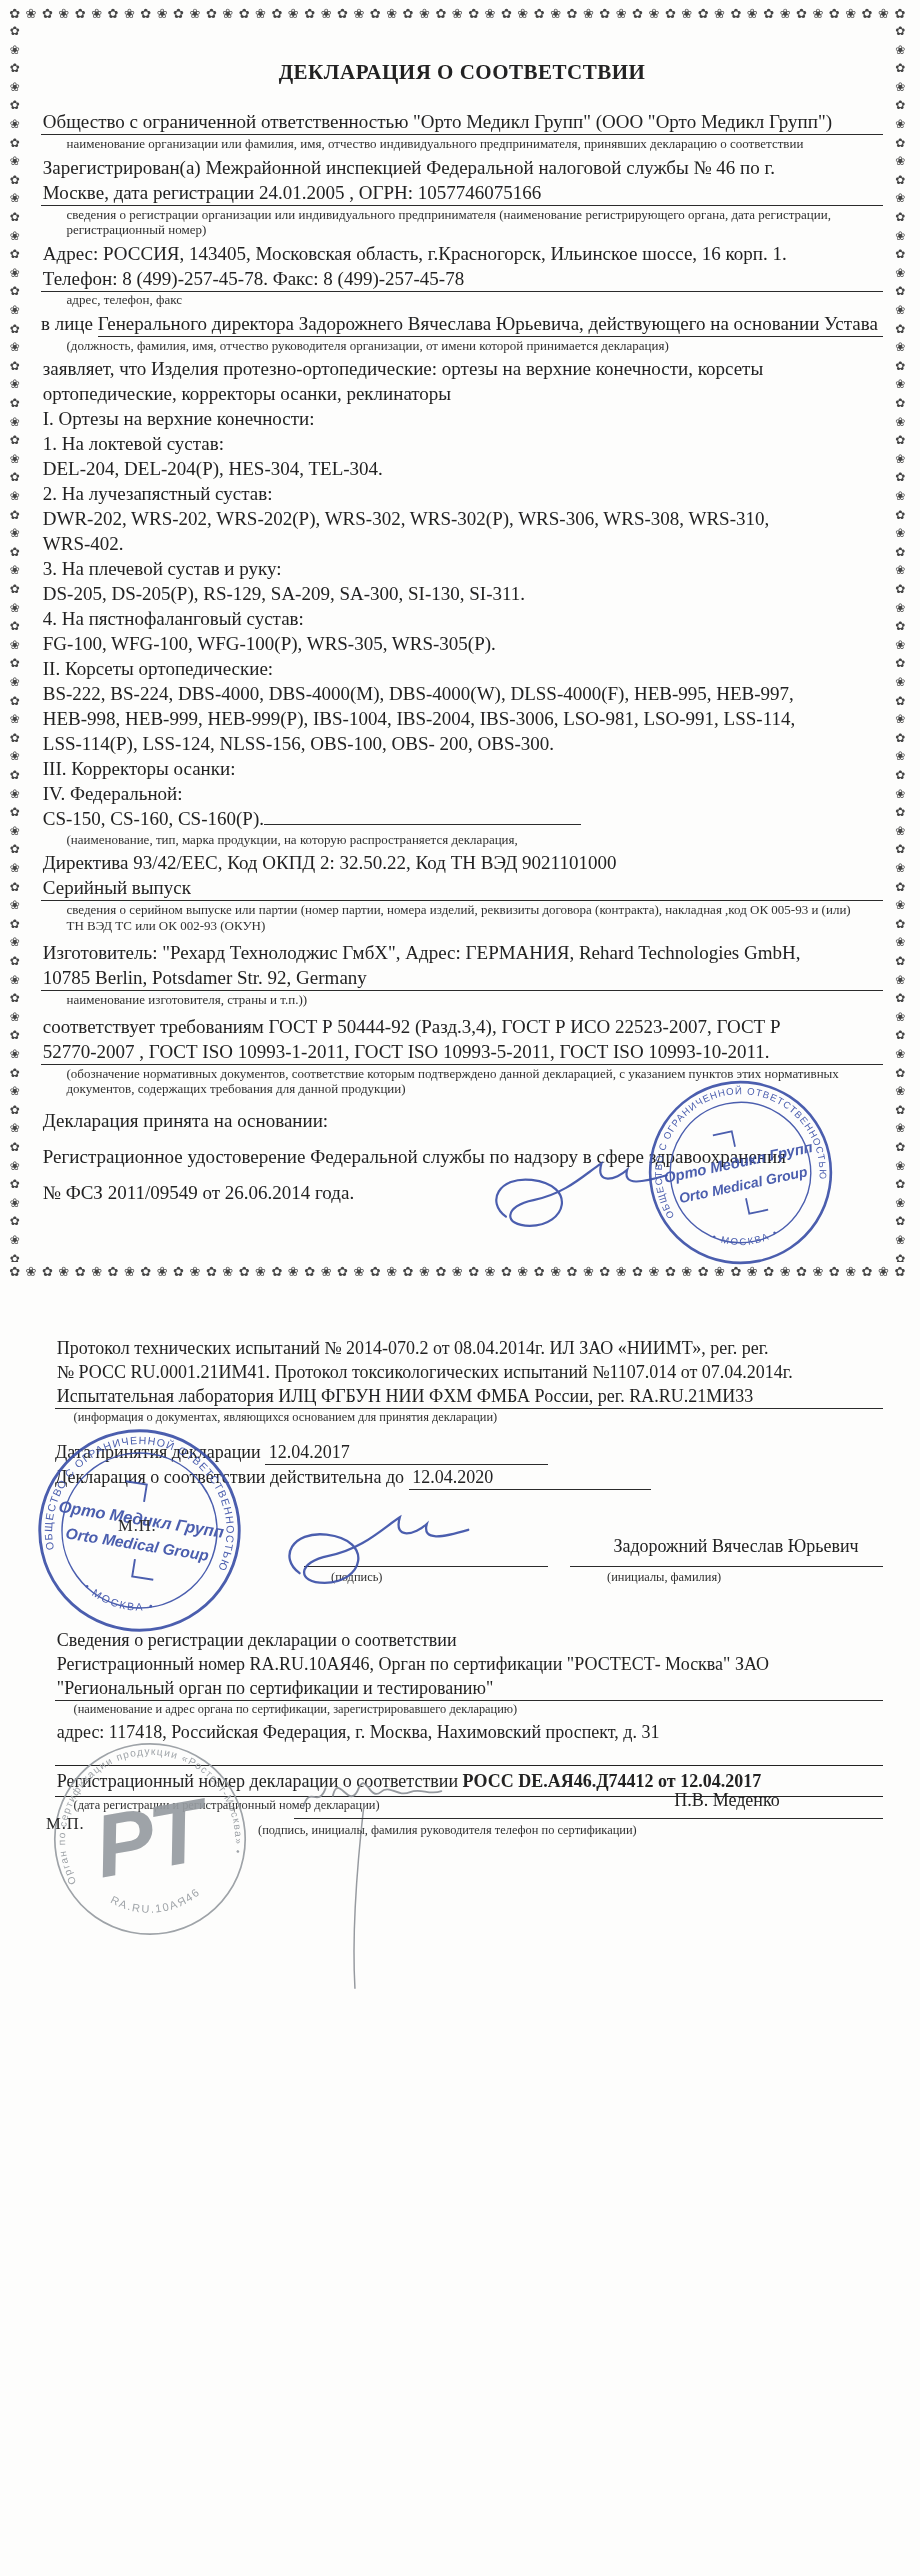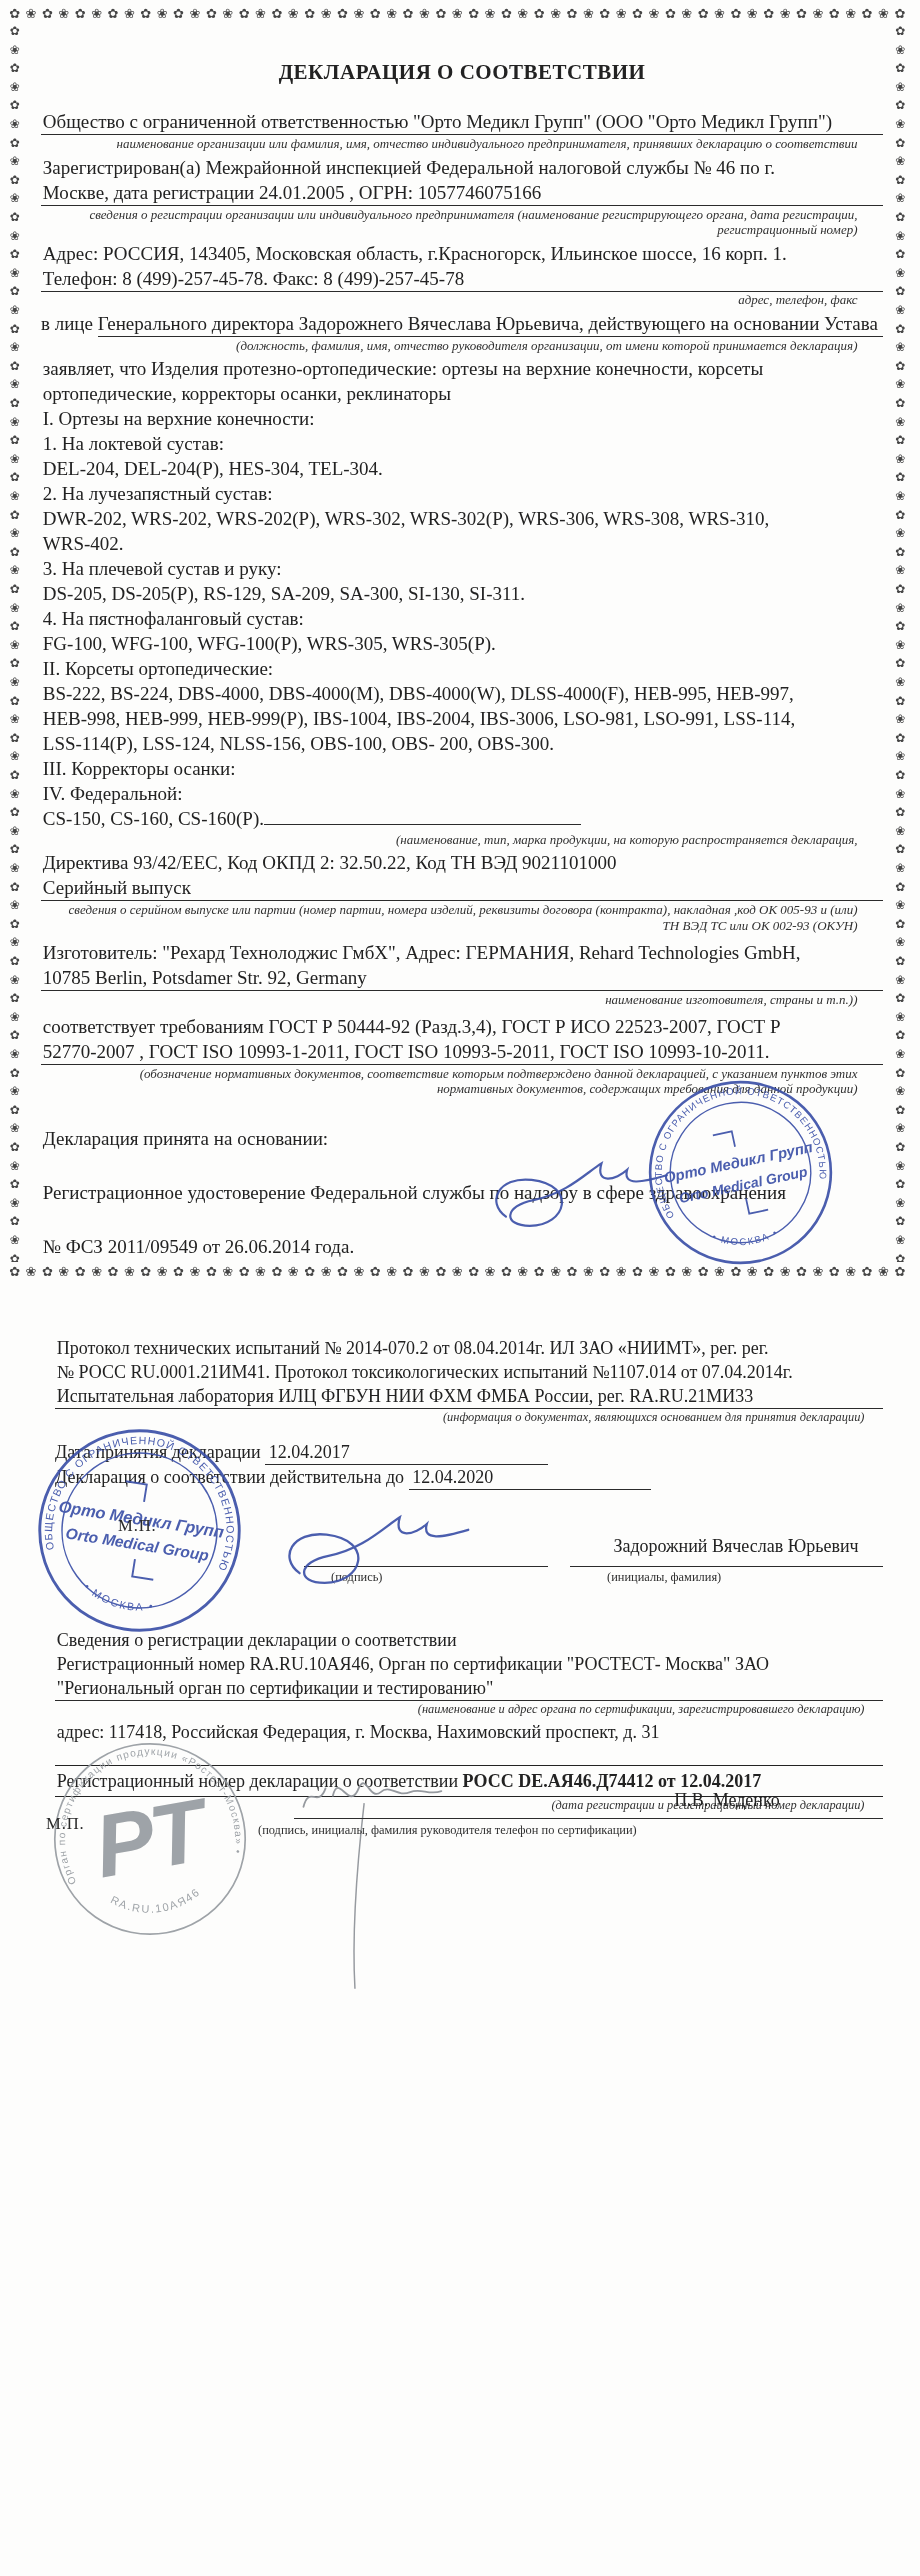--- a/index.html
+++ b/index.html
@@ -12,26 +12,26 @@
   .orn-bottom{top:1262px;}
   .orn-v{top:24px;height:1238px;width:18.4px;font-size:12px;letter-spacing:4.6px;
          writing-mode:vertical-rl;text-orientation:upright;line-height:18.4px;}
   .orn-left{left:5.5px;}
   .orn-right{left:891px;}
   
   .content{position:absolute;left:41px;top:53px;width:842px;font-size:19px;line-height:25px;}
   .title{text-align:center;font-weight:bold;font-size:21px;letter-spacing:0.5px;margin:7.4px 0 24px 0;}
   .ln{padding:0 1.8px;}
   .ul{border-bottom:1.3px solid #2b2b2b;}
-  .note{font-size:13px;line-height:15.6px;text-align:right;color:#303030;margin:0.9px auto 2.8px auto;max-width:791px;font-style:italic;}
+  .note{font-size:13px;line-height:15.6px;text-align:left;color:#303030;margin:0.9px auto 2.8px auto;max-width:791px;}
   .row{display:flex;align-items:baseline;}
   .row .fill{flex:1;border-bottom:1.3px solid #2b2b2b;}
   .plist div{padding:0 1.8px;}
   .plist div:last-child::after{content:"";display:inline-block;width:317px;border-bottom:1.3px solid #2b2b2b;height:0;vertical-align:baseline;}.gap4{height:3.7px;}
-  .basis{margin-top:29px;}
+  .basis{margin-top:11px;}
   
   .sec2{position:absolute;left:55px;top:1336px;width:828px;font-size:18px;line-height:24px;}
   .sec2 .note{font-size:12.4px;line-height:15.6px;}
   .dateline{margin-top:14.7px;}
   .dateline .uline{display:inline-block;min-width:276px;border-bottom:1.3px solid #2b2b2b;padding:0 3.7px;}
   .validline{margin-top:0;}
   .validline .uline{display:inline-block;min-width:235px;border-bottom:1.3px solid #2b2b2b;padding:0 3.7px;}
   .spacer150{height:138px;}
   .regbox{border-top:1.5px solid #222;border-bottom:1.5px solid #222;padding:2.8px 1.8px;margin-top:21px;}
   .regbox b{font-weight:bold;}

